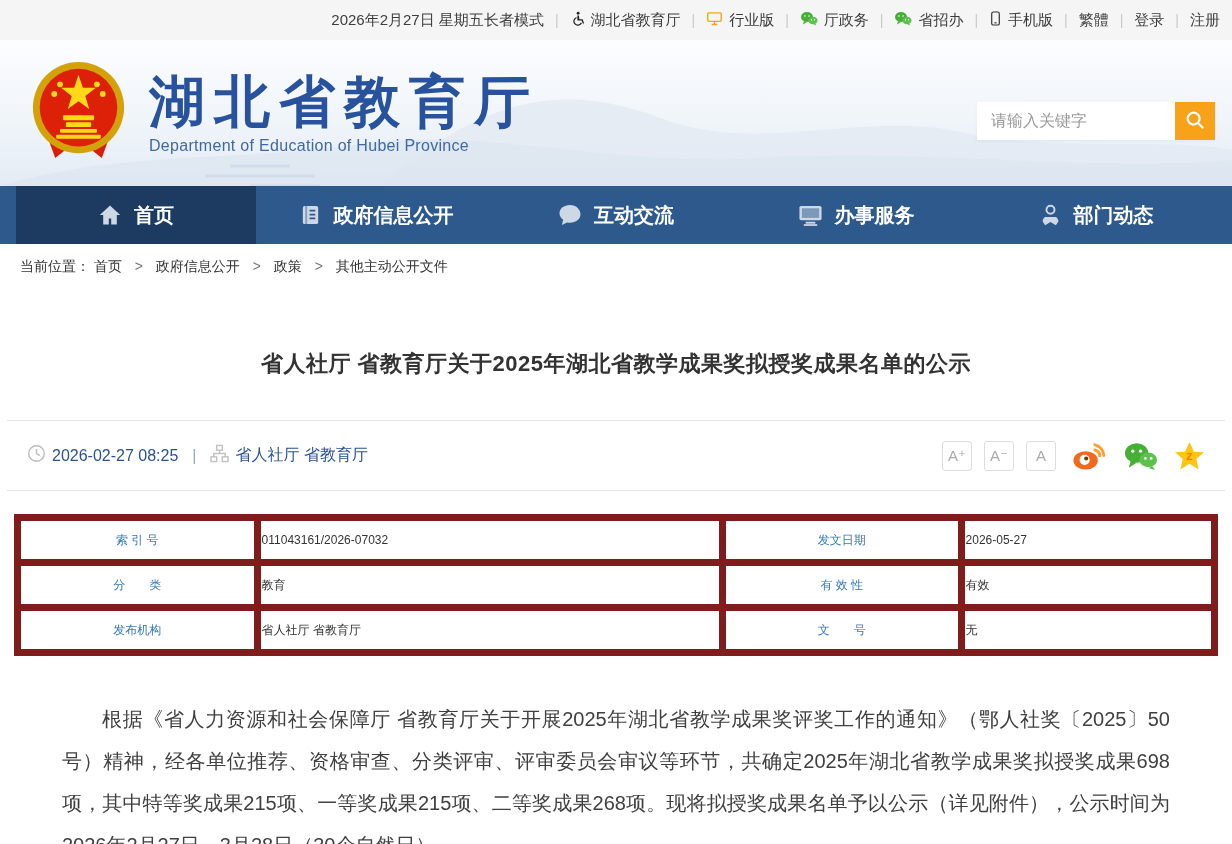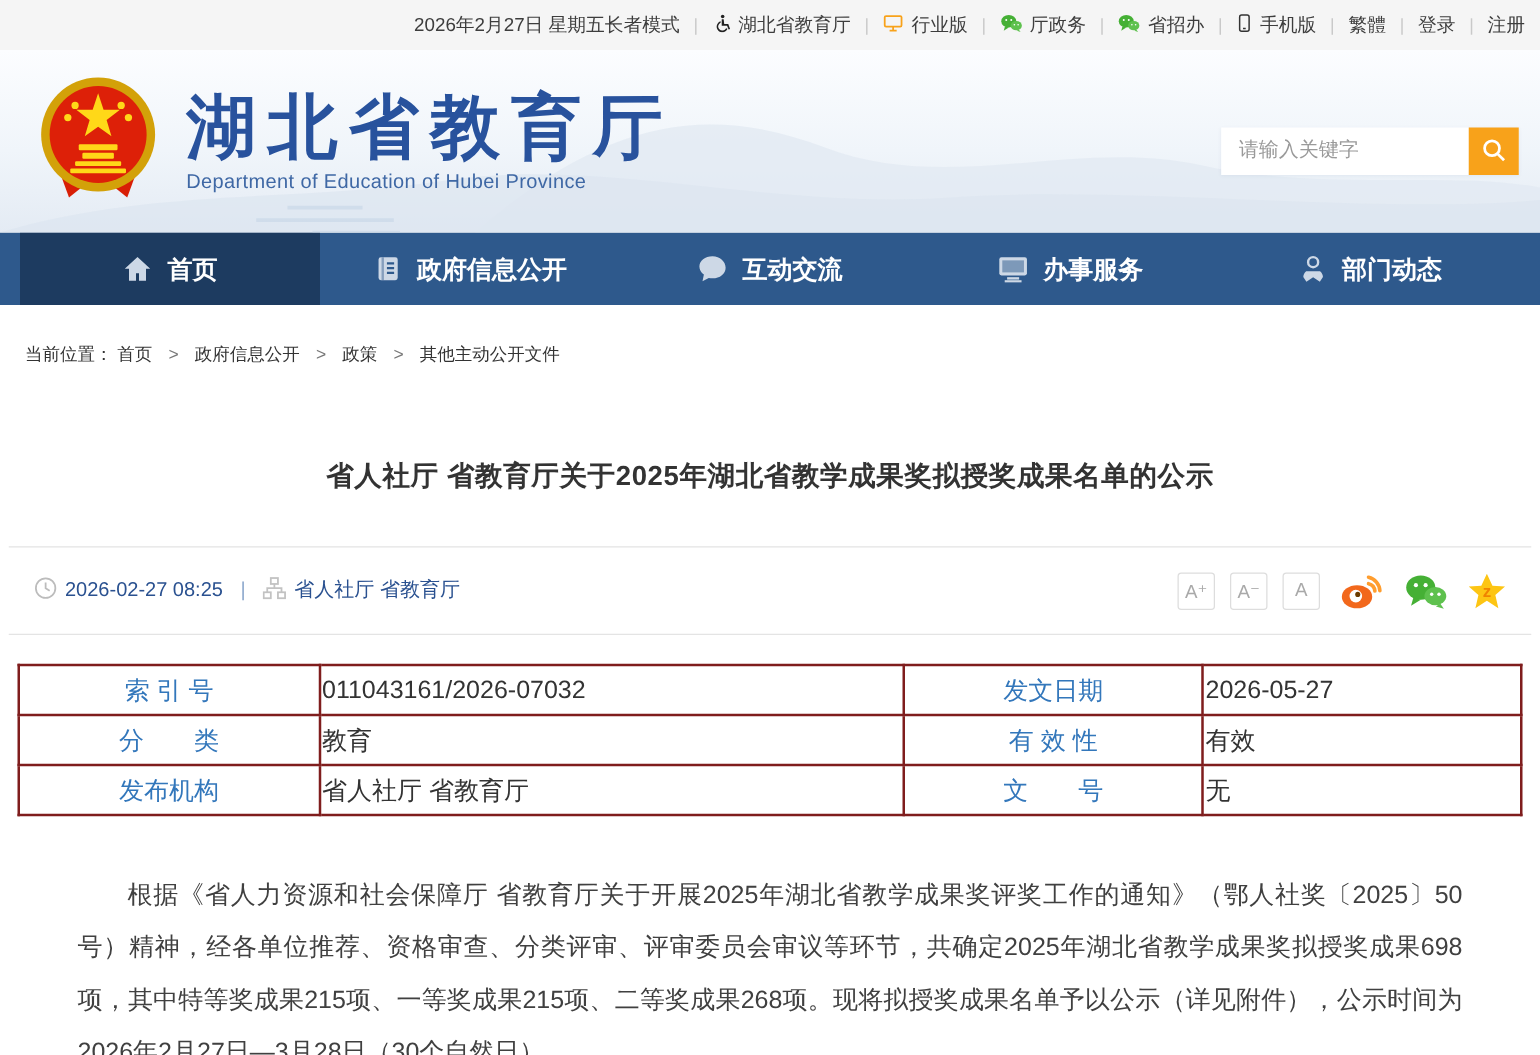--- a/index.html
+++ b/index.html
@@ -31,39 +31,39 @@
   .search-btn{width:40px;height:38px;background:#f8a21a;border:none;display:flex;
     align-items:center;justify-content:center;cursor:pointer;}
   
   .nav{height:58px;background:#2e598c;}
   .nav-inner{margin:0 16px;height:58px;display:flex;}
   .nav-item{flex:1;display:flex;align-items:center;justify-content:center;gap:12px;
     color:#fff;font-size:20px;font-weight:bold;cursor:pointer;}
   .nav-item.active{background:#1d3b60;}
   .nav-icon{display:flex;}
   
-  .breadcrumb{padding:31px 20px 0;font-size:14px;color:#333;}
+  .breadcrumb{padding:14px 20px 0;font-size:14px;color:#333;}
   .crumb{cursor:pointer;}
   .bsep{color:#777;margin:0 9px;}
   
   .article-title{text-align:center;font-size:22px;font-weight:bold;color:#333;
     margin-top:73px;letter-spacing:.5px;}
   .rule{border:none;border-top:1px solid #e4e4e4;margin:41px 7px 0;}
   .meta-row{height:69px;display:flex;justify-content:space-between;align-items:center;
     padding:0 20px;border-bottom:1px solid #e4e4e4;margin:0 7px;}
   .meta-left{display:flex;align-items:center;gap:6px;font-size:16px;color:#2a5190;}
   .meta-pipe{color:#8ea9cd;margin:0 8px;}
   .meta-right{display:flex;align-items:center;gap:12px;}
   .font-btn{width:30px;height:30px;border:1px solid #ddd;border-radius:3px;background:#fff;
     color:#a9a9a9;font-size:15px;cursor:pointer;display:flex;align-items:center;
     justify-content:center;font-family:inherit;padding:0;}
   .share-icon{cursor:pointer;display:flex;margin-left:4px;}
   
   .info-table{border-collapse:collapse;margin:23px 14px 0;table-layout:fixed;}
-  .info-table td{border:2px solid #7f1d1d;height:36px;font-size:20px;vertical-align:middle;}
+  .info-table td{border:7px solid #7f1d1d;height:36px;font-size:12px;vertical-align:middle;}
   .td-label{color:#3377bb;text-align:center;font-size:15px;}
   .td-value{color:#333;}
   
   .article-body{margin:42px 62px 0;font-size:20px;line-height:42px;color:#404040;
     text-indent:2em;text-align:justify;}
 </style>
 </head>
 <body>
 
 <div class="topbar">

